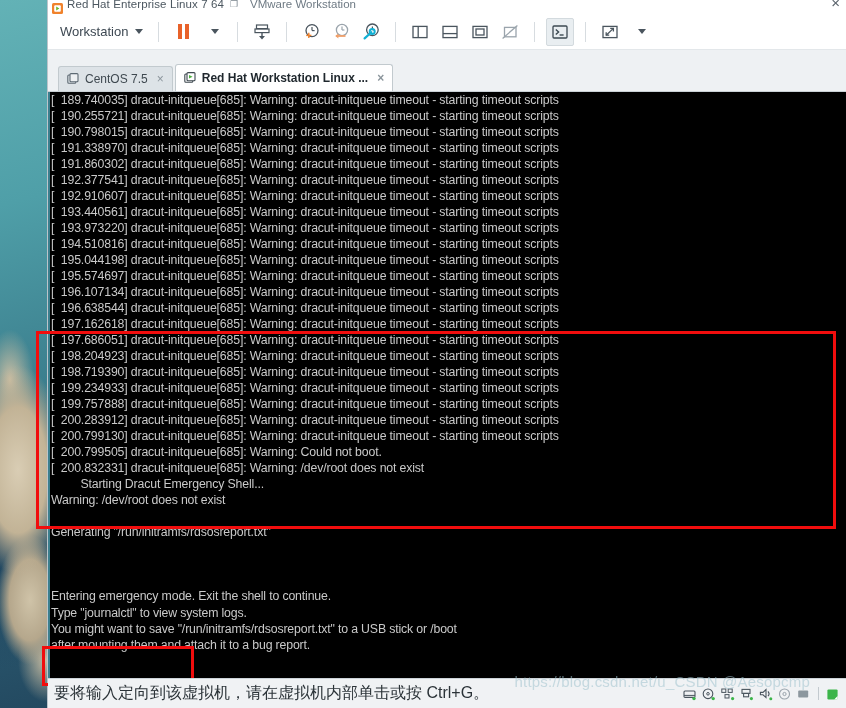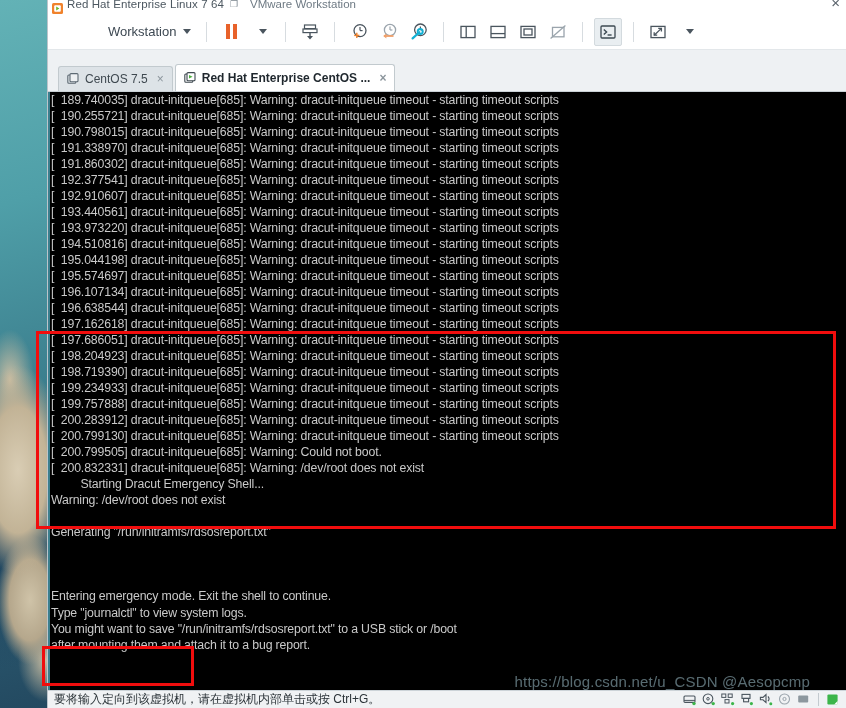--- a/index.html
+++ b/index.html
@@ -99,21 +99,20 @@
     box-sizing: border-box;
   }
   .tb-menu {
     font-size: 13px;
     color: #3d4852;
     padding: 3px 6px 3px 4px;
     display: flex;
     align-items: center;
     gap: 7px;
     cursor: default;
-    margin-left: 48px;
   }
   .caret {
     width: 0; height: 0;
     border-left: 4px solid transparent;
     border-right: 4px solid transparent;
     border-top: 5px solid #4a555e;
   }
   .tb-sep {
     width: 1px;
     height: 20px;
@@ -234,28 +233,28 @@
     left: 42px; top: 646px;
     width: 152px; height: 40px;
   }
 
   
   #statusbar {
     position: absolute;
     left: 48px;
     bottom: 0;
     width: 798px;
-    height: 18px;
+    height: 30px;
     background: #f0f2f4;
     border-top: 1px solid #ccd3d8;
     box-sizing: border-box;
     display: flex;
     align-items: center;
     padding: 0 6px;
-    font-size: 12px;
+    font-size: 16px;
     color: #2b3338;
   }
   #status-text { white-space: nowrap; }
   #status-icons {
     margin-left: auto;
     display: flex;
     align-items: center;
     gap: 5px;
   }
   .st-ico {
@@ -430,21 +429,21 @@
       <span class="tab-close">×</span>
     </div>
     <div class="tab selected">
       <span class="tab-ico">
         <svg width="12" height="12" viewBox="0 0 12 12">
           <rect x="0.8" y="2" width="8" height="8.2" rx="1" fill="none" stroke="#3f4950" stroke-width="1.1"></rect>
           <rect x="3" y="0.6" width="8" height="8.2" rx="1" fill="#ffffff" stroke="#3f4950" stroke-width="1.1"></rect>
           <polygon points="5,3 8.6,4.8 5,6.6" fill="#4caf3f"></polygon>
         </svg>
       </span>
-      <span>Red Hat Enterprise CentOS ...</span>
+      <span>Red Hat Workstation Linux ...</span>
       <span class="tab-close">×</span>
     </div>
   </div>
 
   <div id="terminal">
     <div id="term-left-edge"></div>
     <div id="term-lines"><span class="ln">[  189.740035] dracut-initqueue[685]: Warning: dracut-initqueue timeout - starting timeout scripts</span><span class="ln">[  190.255721] dracut-initqueue[685]: Warning: dracut-initqueue timeout - starting timeout scripts</span><span class="ln">[  190.798015] dracut-initqueue[685]: Warning: dracut-initqueue timeout - starting timeout scripts</span><span class="ln">[  191.338970] dracut-initqueue[685]: Warning: dracut-initqueue timeout - starting timeout scripts</span><span class="ln">[  191.860302] dracut-initqueue[685]: Warning: dracut-initqueue timeout - starting timeout scripts</span><span class="ln">[  192.377541] dracut-initqueue[685]: Warning: dracut-initqueue timeout - starting timeout scripts</span><span class="ln">[  192.910607] dracut-initqueue[685]: Warning: dracut-initqueue timeout - starting timeout scripts</span><span class="ln">[  193.440561] dracut-initqueue[685]: Warning: dracut-initqueue timeout - starting timeout scripts</span><span class="ln">[  193.973220] dracut-initqueue[685]: Warning: dracut-initqueue timeout - starting timeout scripts</span><span class="ln">[  194.510816] dracut-initqueue[685]: Warning: dracut-initqueue timeout - starting timeout scripts</span><span class="ln">[  195.044198] dracut-initqueue[685]: Warning: dracut-initqueue timeout - starting timeout scripts</span><span class="ln">[  195.574697] dracut-initqueue[685]: Warning: dracut-initqueue timeout - starting timeout scripts</span><span class="ln">[  196.107134] dracut-initqueue[685]: Warning: dracut-initqueue timeout - starting timeout scripts</span><span class="ln">[  196.638544] dracut-initqueue[685]: Warning: dracut-initqueue timeout - starting timeout scripts</span><span class="ln">[  197.162618] dracut-initqueue[685]: Warning: dracut-initqueue timeout - starting timeout scripts</span><span class="ln">[  197.686051] dracut-initqueue[685]: Warning: dracut-initqueue timeout - starting timeout scripts</span><span class="ln">[  198.204923] dracut-initqueue[685]: Warning: dracut-initqueue timeout - starting timeout scripts</span><span class="ln">[  198.719390] dracut-initqueue[685]: Warning: dracut-initqueue timeout - starting timeout scripts</span><span class="ln">[  199.234933] dracut-initqueue[685]: Warning: dracut-initqueue timeout - starting timeout scripts</span><span class="ln">[  199.757888] dracut-initqueue[685]: Warning: dracut-initqueue timeout - starting timeout scripts</span><span class="ln">[  200.283912] dracut-initqueue[685]: Warning: dracut-initqueue timeout - starting timeout scripts</span><span class="ln">[  200.799130] dracut-initqueue[685]: Warning: dracut-initqueue timeout - starting timeout scripts</span><span class="ln">[  200.799505] dracut-initqueue[685]: Warning: Could not boot.</span><span class="ln">[  200.832331] dracut-initqueue[685]: Warning: /dev/root does not exist</span><span class="ln">         Starting Dracut Emergency Shell...</span><span class="ln">Warning: /dev/root does not exist</span><span class="ln"></span><span class="ln">Generating "/run/initramfs/rdsosreport.txt"</span><span class="ln"></span><span class="ln"></span><span class="ln"></span><span class="ln">Entering emergency mode. Exit the shell to continue.</span><span class="ln">Type "journalctl" to view system logs.</span><span class="ln">You might want to save "/run/initramfs/rdsosreport.txt" to a USB stick or /boot</span><span class="ln">after mounting them and attach it to a bug report.</span><span class="ln"></span><span class="ln"></span><span class="ln"></span></div>
   </div>
 </div>
 

